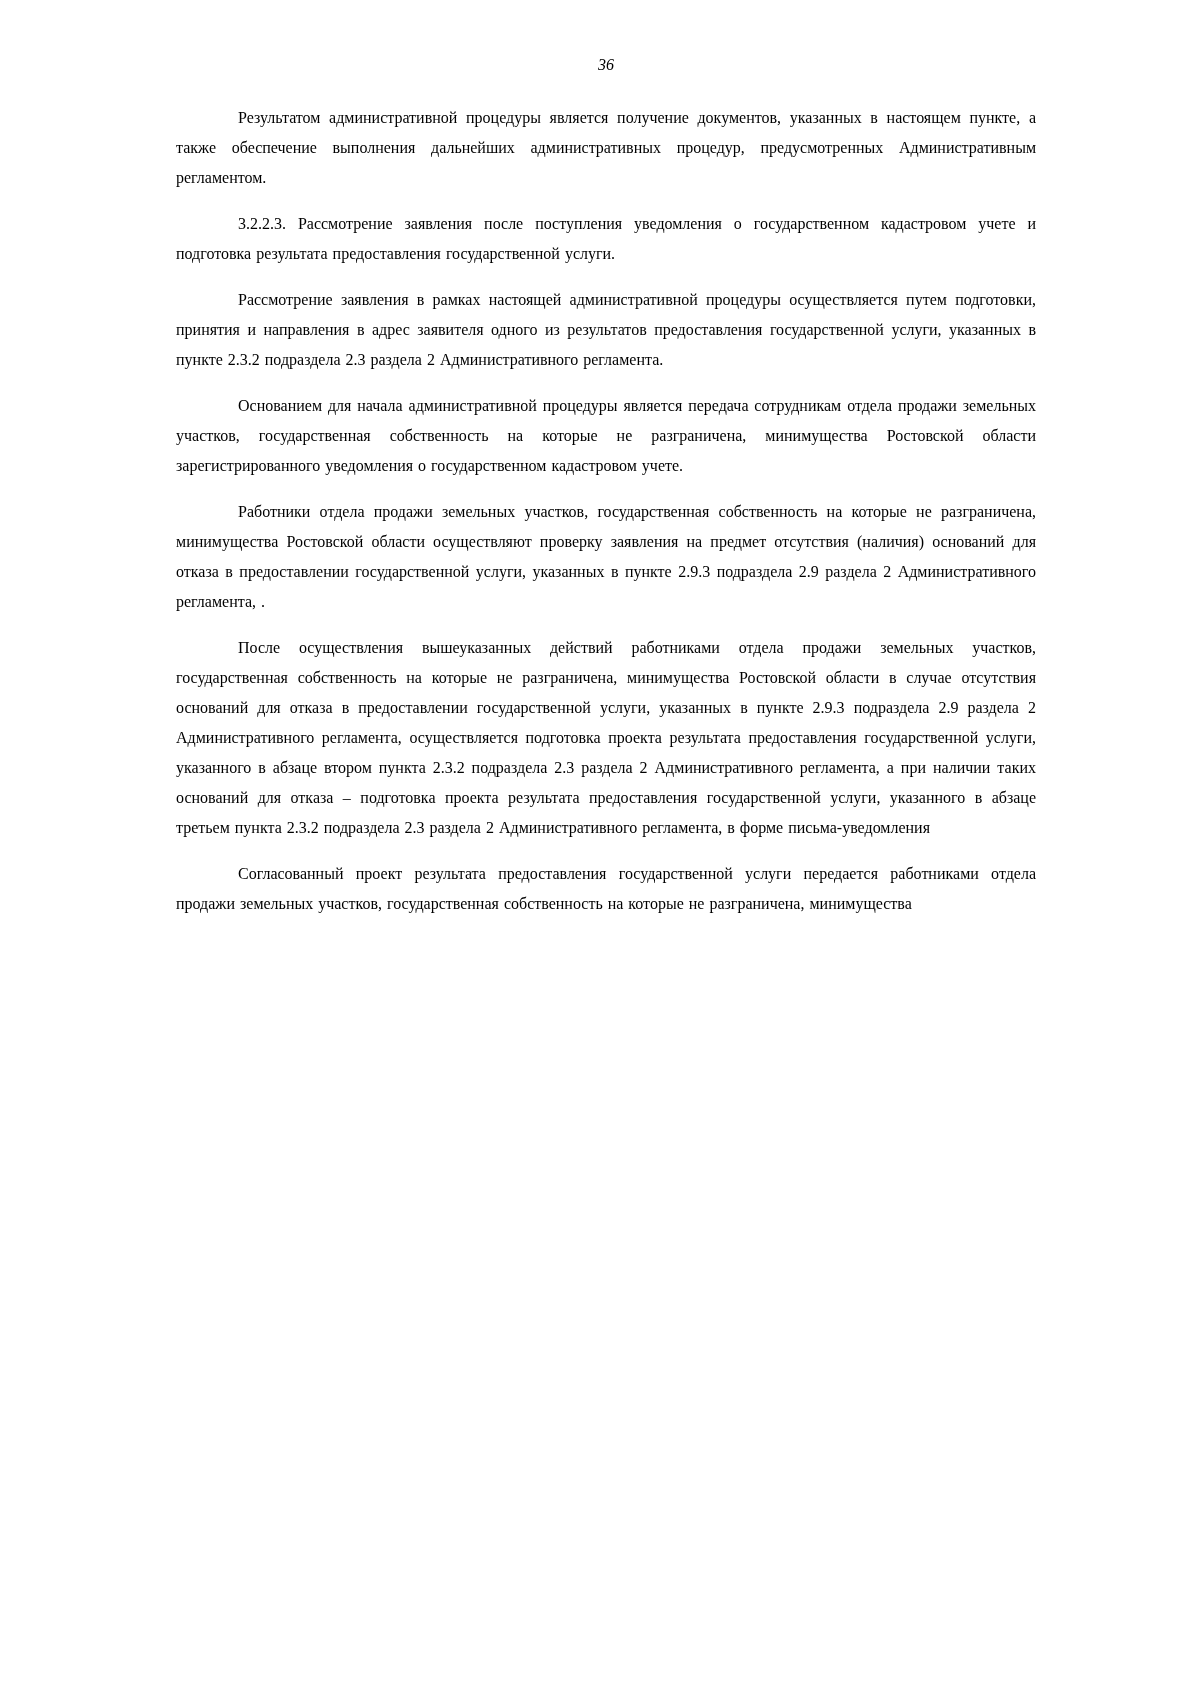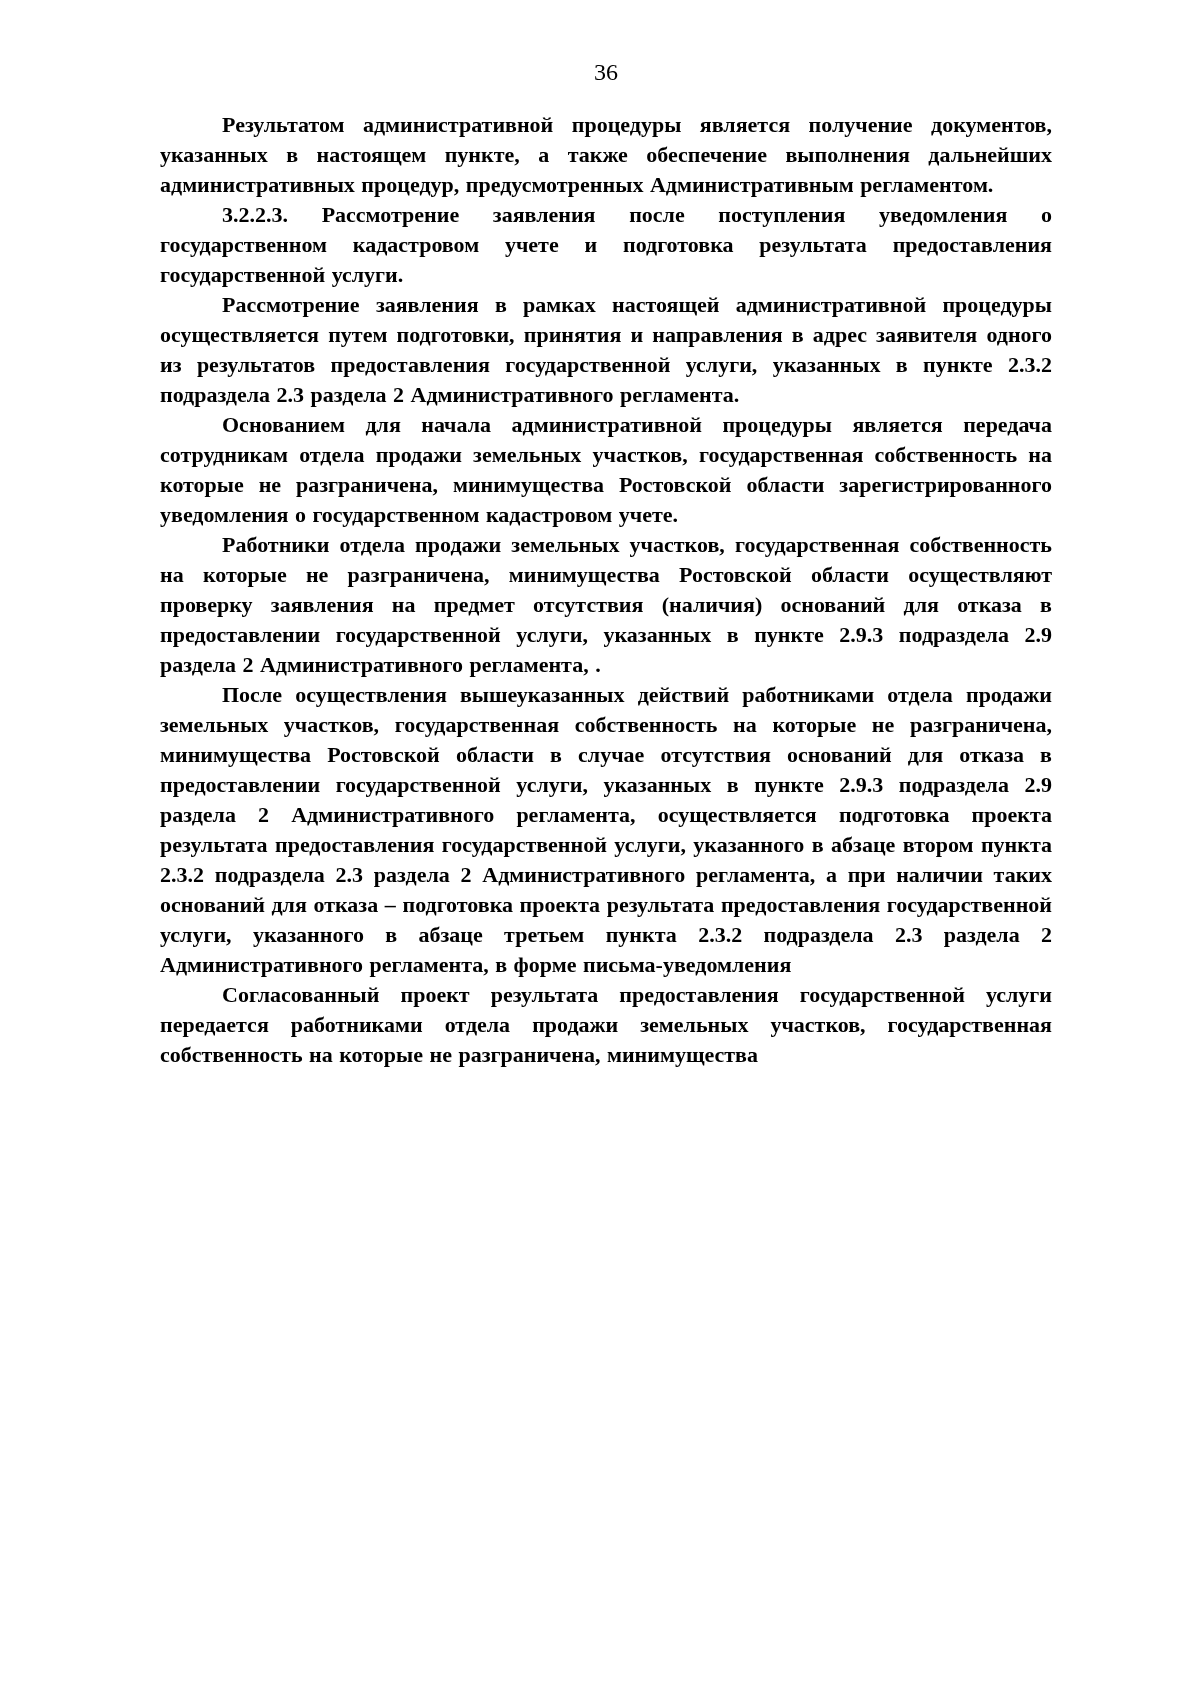--- a/index.html
+++ b/index.html
@@ -17,32 +17,32 @@
   .sheet {
     box-sizing: border-box;
     width: 1200px;
     height: 1698px;
     padding: 52px 148px 60px 160px;
     background: #ffffff;
     overflow: hidden;
   }
   .page-number {
     text-align: center;
-    font-size: 24px;
+    font-size: 16px;
     line-height: 24px;
-    margin: 8px 0 26px 0;
+    margin: 1px 0 26px 0;
+    font-style: italic;
   }
   .content p {
-    margin: 0;
-    font-size: 22px;
+    margin: 16px;
+    font-size: 16px;
     line-height: 30px;
     text-align: justify;
     text-indent: 62px;
     word-spacing: 1px;
-    font-weight: bold;
   }
 </style>
 </head>
 <body>
 
 <div class="sheet">
   <div class="page-number">36</div>
 
   <div class="content">
     <p>Результатом административной процедуры является получение документов, указанных в настоящем пункте, а также обеспечение выполнения дальнейших административных процедур, предусмотренных Административным регламентом.</p>

